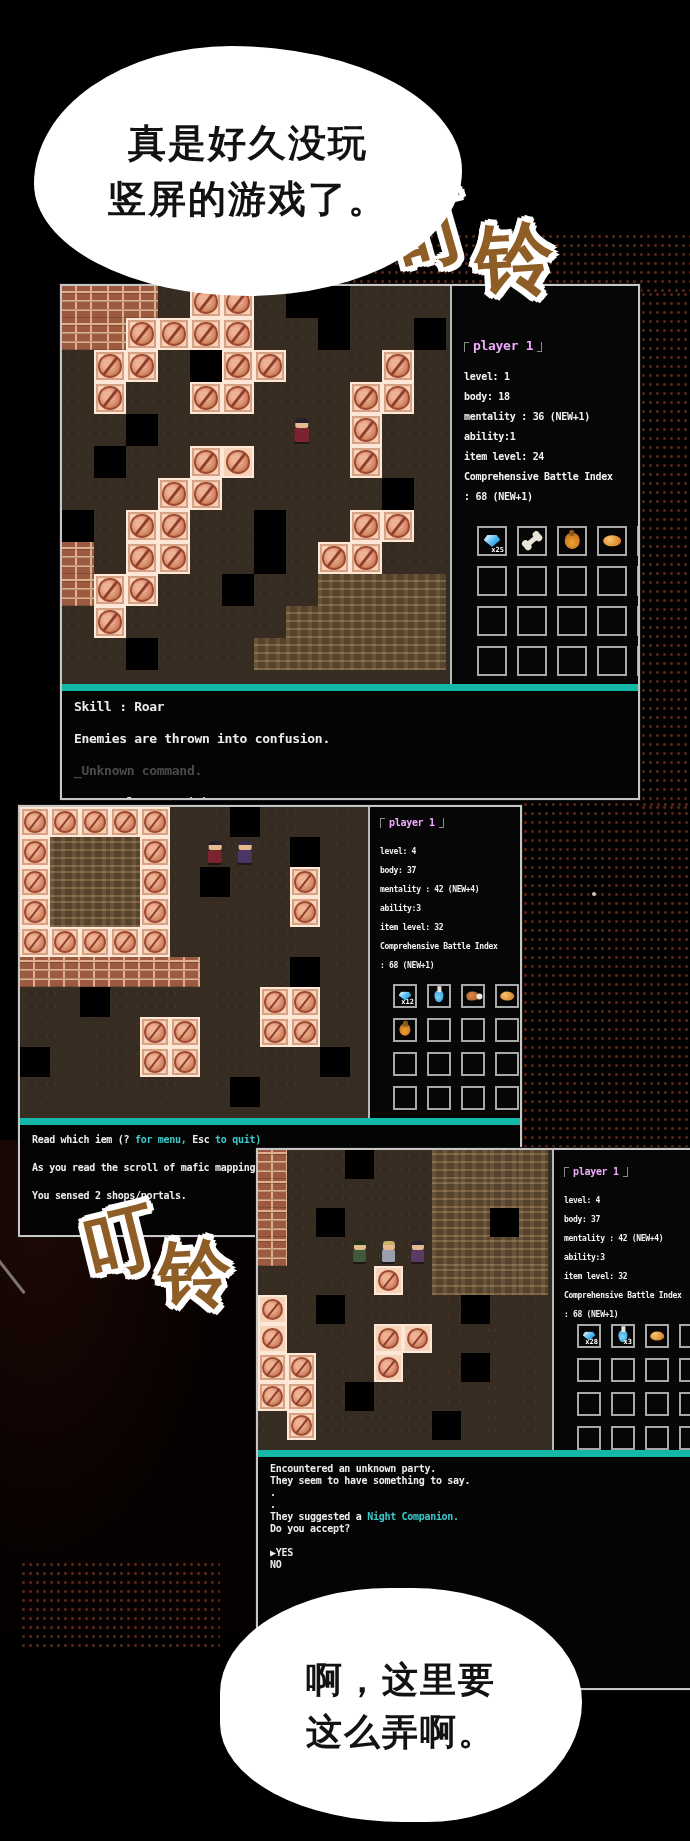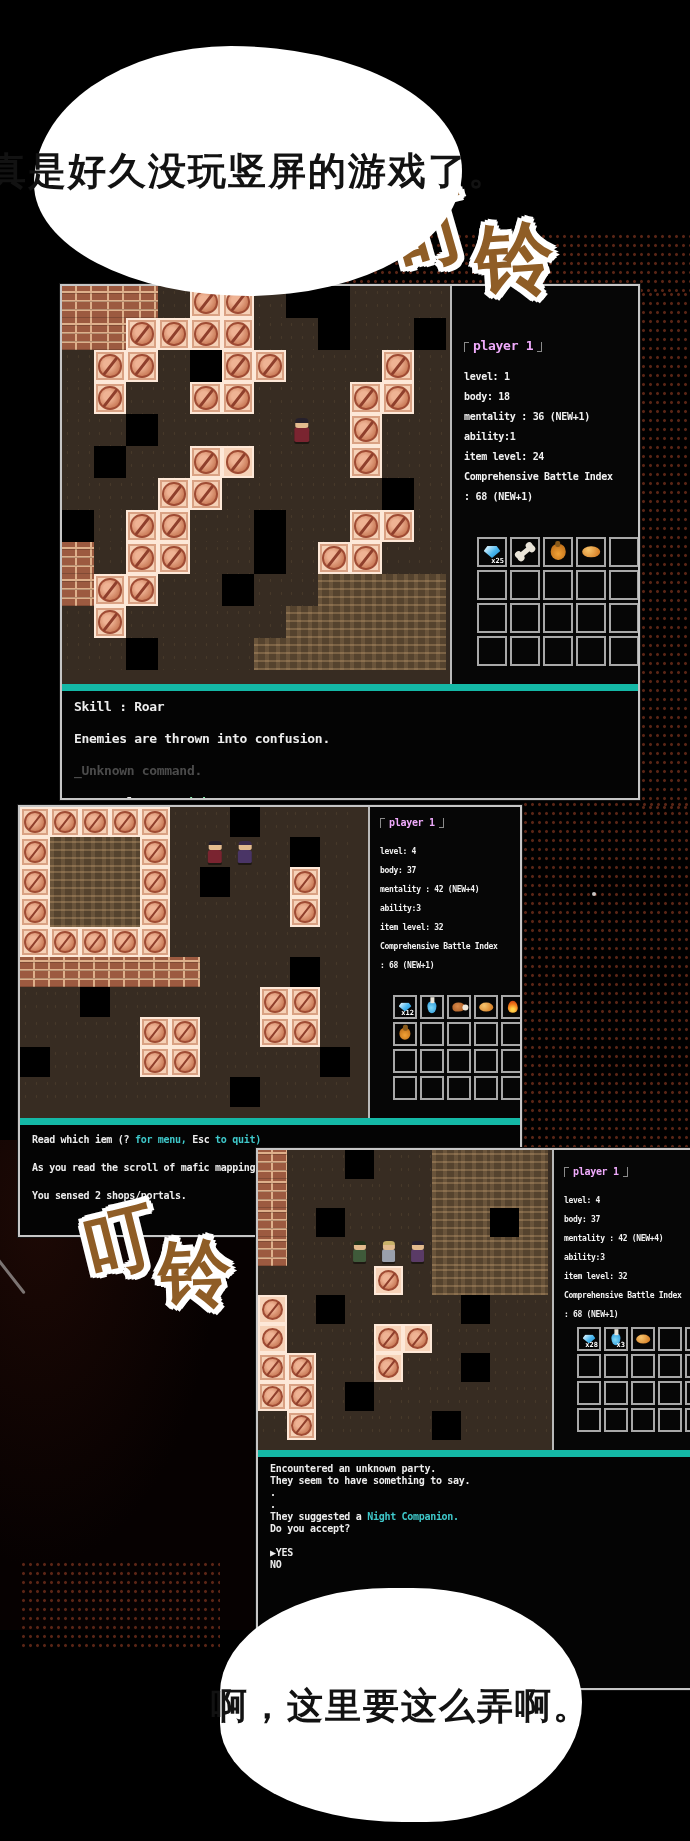--- a/index.html
+++ b/index.html
@@ -12,21 +12,21 @@
   .bg-right{left:522px;top:800px;width:168px;height:352px;background:radial-gradient(ellipse at 35% 35%,#3d160c,#1b0804 65%,#0a0201);}
   .bg-left3{left:0;top:1140px;width:254px;height:490px;background:radial-gradient(ellipse at 15% 15%,#1d0905,#060101 60%);}
   .bg-bot{left:20px;top:1560px;width:200px;height:90px;background:radial-gradient(ellipse,#1a0a05,transparent 70%);}
   .dots{background-image:radial-gradient(rgba(160,66,38,.55) 1px,transparent 1.6px);background-size:7px 9px;}
   .scratch{position:absolute;z-index:2;border-radius:2px;}
   .scr1{left:577px;top:744px;width:3px;height:34px;background:rgba(236,236,236,.8);transform:rotate(28deg);}
   .scr2{left:4px;top:1238px;width:3px;height:62px;background:rgba(205,205,205,.55);transform:rotate(-38deg);}
   .scr3{left:592px;top:892px;width:4px;height:4px;background:rgba(240,240,240,.8);border-radius:50%;}
 
   
-  .bubble{position:absolute;background:#fff;z-index:50;display:flex;flex-direction:row;justify-content:center;align-items:center;text-align:center;}
+  .bubble{position:absolute;background:#fff;z-index:50;display:flex;flex-direction:column;justify-content:center;align-items:center;text-align:center;}
   .bubble1{left:34px;top:46px;width:428px;height:250px;border-radius:46% 54% 50% 50% / 55% 50% 50% 45%;}
   .bubble2{left:220px;top:1588px;width:362px;height:234px;border-radius:50% 50% 46% 54% / 48% 52% 55% 45%;}
   .bubble-line{font-family:"DejaVu Serif","DejaVu Sans",serif;font-weight:bold;font-size:38px;line-height:56px;color:#121212;letter-spacing:2px;white-space:pre;}
   .bubble2 .bubble-line{font-size:36px;line-height:52px;}
 
   
   .sfx{position:absolute;z-index:40;font-family:"DejaVu Sans",sans-serif;font-weight:bold;}
   .sfx-ch{display:inline-block;color:#8f5d26;
     text-shadow:-4px -4px 0 #fff,4px -4px 0 #fff,-4px 4px 0 #fff,4px 4px 0 #fff,
     -5px 0 0 #fff,5px 0 0 #fff,0 -5px 0 #fff,0 5px 0 #fff,
@@ -84,21 +84,21 @@
   .stats{width:var(--statw);flex:none;border-left:2px solid #b9b9b9;background:#060606;
      display:flex;flex-direction:column;box-sizing:border-box;
      padding:var(--statpad) 12px 8px 12px;}
   .p2 .stats,.p3 .stats{padding-left:10px;padding-right:8px;}
   .pname{font:bold var(--pnfs) "DejaVu Sans Mono",monospace;color:#f0abfc;margin-bottom:14px;letter-spacing:-0.3px;white-space:pre;}
   .pname::before,.pname::after{content:"";display:inline-block;width:4px;height:9px;vertical-align:middle;}
   .pname::before{border-left:1px solid #8a8a8a;border-top:1px solid #8a8a8a;margin-right:4px;}
   .pname::after{border-right:1px solid #8a8a8a;border-bottom:1px solid #8a8a8a;margin-left:4px;}
   .stat-lines .tline{height:var(--lh);font:bold var(--fs)/var(--lh) "DejaVu Sans Mono",monospace;
      color:#f2f2f2;letter-spacing:-0.3px;white-space:pre;}
-  .inv{margin-top:auto;align-self:flex-start;display:grid;grid-template-columns:repeat(5,calc(var(--cell) + 4px));gap:3px;margin-bottom:10px;padding-left:13px;}
+  .inv{margin-top:auto;align-self:flex-start;display:grid;grid-template-columns:repeat(5,calc(var(--cell) + 4px));gap:10px;margin-bottom:0;padding-left:13px;}
   .cell{width:var(--cell);height:var(--cell);border:2px solid #a8a8a8;background:#060606;position:relative;}
   .item{position:absolute;left:50%;top:50%;transform:translate(-50%,-50%);}
   .item-crystal{width:64%;height:46%;background:linear-gradient(135deg,#dff5ff 10%,#49b7ef 55%,#1f86c9);
      clip-path:polygon(22% 0,78% 0,100% 42%,50% 100%,0 42%);}
   .item-bone{width:56%;height:20%;background:#e9e4d8;border-radius:3px;transform:translate(-50%,-50%) rotate(-40deg);}
   .item-bone::before,.item-bone::after{content:"";position:absolute;width:7px;height:7px;background:#e9e4d8;border-radius:50%;top:-3px;}
   .item-bone::before{left:-3px;box-shadow:0 4px 0 #e9e4d8;}
   .item-bone::after{right:-3px;box-shadow:0 4px 0 #e9e4d8;}
   .item-bag{width:56%;height:62%;background:radial-gradient(circle at 50% 62%,#f2a236,#b36312);border-radius:46% 46% 50% 50%;}
   .item-bag::before{content:"";position:absolute;left:50%;top:-3px;transform:translateX(-50%);width:5px;height:6px;background:#8a5a1a;border-radius:2px;}

